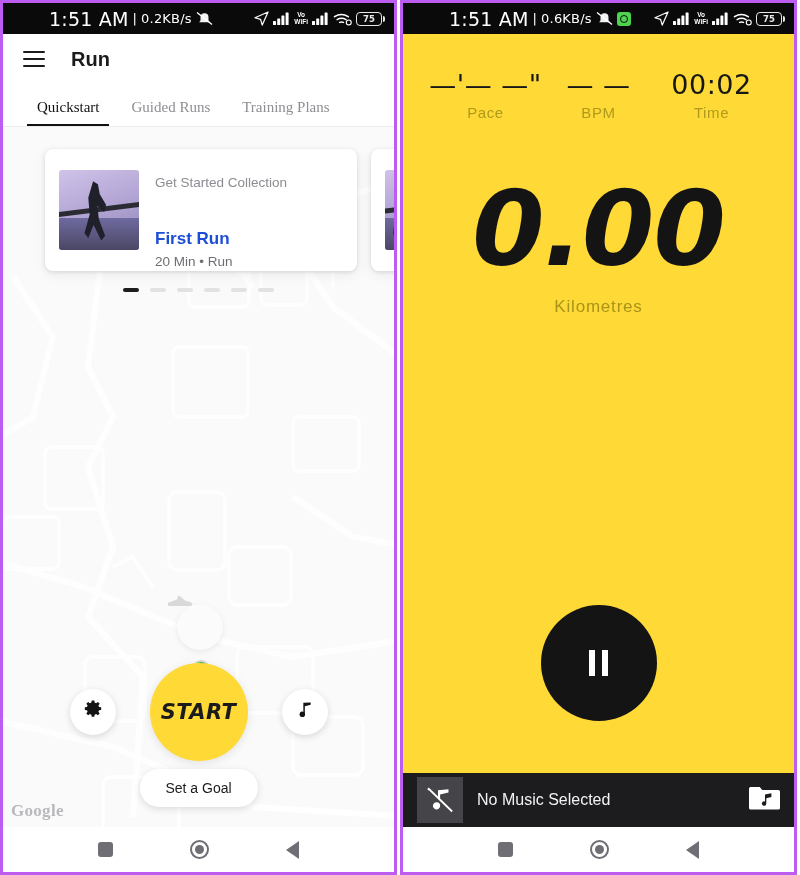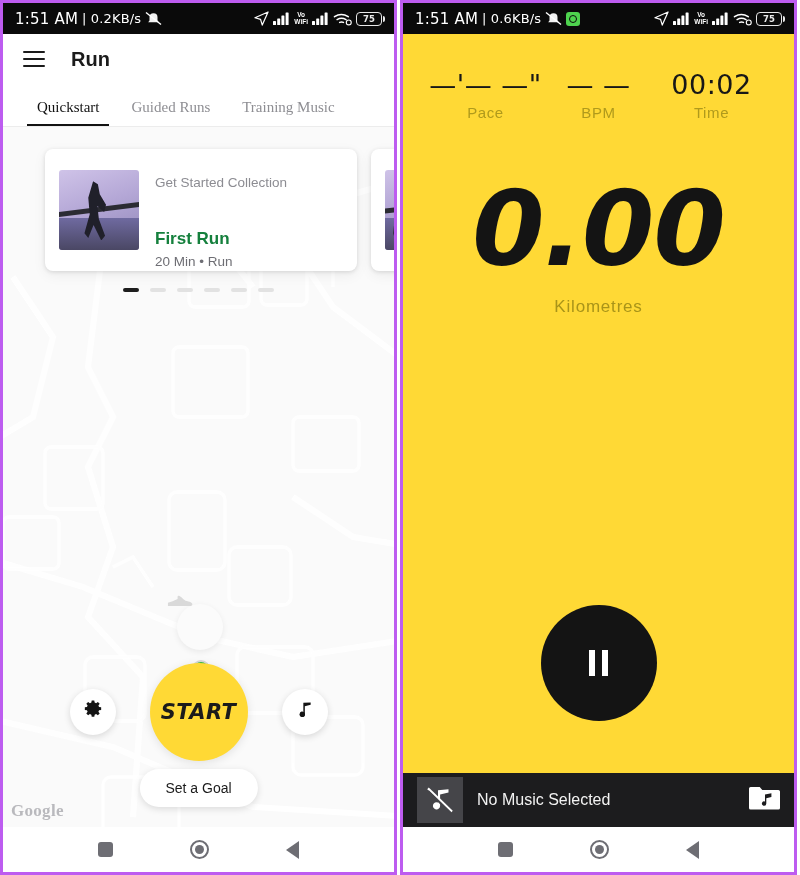--- a/index.html
+++ b/index.html
@@ -41,21 +41,21 @@
     justify-content: space-between;
     padding: 0 9px 0 12px;
     flex: 0 0 auto;
   }
   .sb-left {
     display: flex; align-items: center; gap: 4px;
     font-size: 13px; letter-spacing: .2px;
     font-family: "DejaVu Sans", sans-serif;
     white-space: nowrap;
   }
-  .sb-left .clock { font-size: 15px; }
+  .sb-left .clock { font-size: 19px; margin-left: 34px; }
   .sb-right { display: flex; align-items: center; gap: 4px; }
   .ic { display: inline-flex; align-items: center; }
   .vowifi {
     font-size: 6.5px; line-height: 6.5px; text-align: center;
     font-family: "Liberation Sans", sans-serif; font-weight: 700;
   }
   .greenchip {
     width: 14px; height: 14px; border-radius: 3px;
     background: #4ed34e; display: inline-block;
     position: relative;
@@ -158,21 +158,21 @@
     position:absolute; left:-4px; right:-4px; top:46%; height:5px;
     background:#2b2b33; transform: rotate(-7deg);
   }
   .thumb .runner {
     position:absolute; left:30%; top:14%; width:30%; height:74%;
     background:#20202a;
     clip-path: polygon(42% 0,62% 5%,70% 22%,96% 40%,88% 52%,60% 42%,66% 64%,92% 92%,76% 100%,44% 74%,22% 96%,6% 88%,28% 56%,22% 28%);
   }
   .card-texts { display:flex; flex-direction:column; justify-content:center; gap:5px; min-width:0;}
   .c-kicker { font-size: 13.5px; color: #8c8c92; margin-top: 24px; }
-  .c-title  { font-size: 17px; color: #15803d; font-weight: 700; margin-top: 34px; }
+  .c-title  { font-size: 17px; color: #1d4ed8; font-weight: 700; margin-top: 34px; }
   .c-meta   { font-size: 13.5px; color: #6e6e74; }
 
   .dots-dash {
     position: absolute; top: 161px; left: 0; right: 0;
     display: flex; justify-content: center; gap: 11px;
   }
   .dash { width: 16px; height: 3.5px; border-radius: 2px; background: #e2e2e2; }
   .dash.active { background: #1d1d1d; }
 
   
@@ -358,21 +358,21 @@
           <span></span>
             <span></span>
             <span></span>
         </div>
         <div class="apptitle">Run</div>
       </div>
 
       <div class="tabs">
         <div class="tab active">Quickstart</div>
         <div class="tab">Guided Runs</div>
-        <div class="tab">Training Music</div>
+        <div class="tab">Training Plans</div>
       </div>
 
       <div class="content-l">
 
         <div class="map">
           <svg width="420" height="760" viewBox="0 0 420 760">
             <rect width="420" height="760" fill="#fafafa"></rect>
             <g stroke="#ffffff" fill="none" stroke-width="6" opacity=".95">
               <path d="M110 130 L95 250 L120 300 L95 350 L120 430 L95 500 L150 560 L140 700"></path>
               <path d="M-10 440 L90 470 L210 520 L300 540 L430 520"></path>

